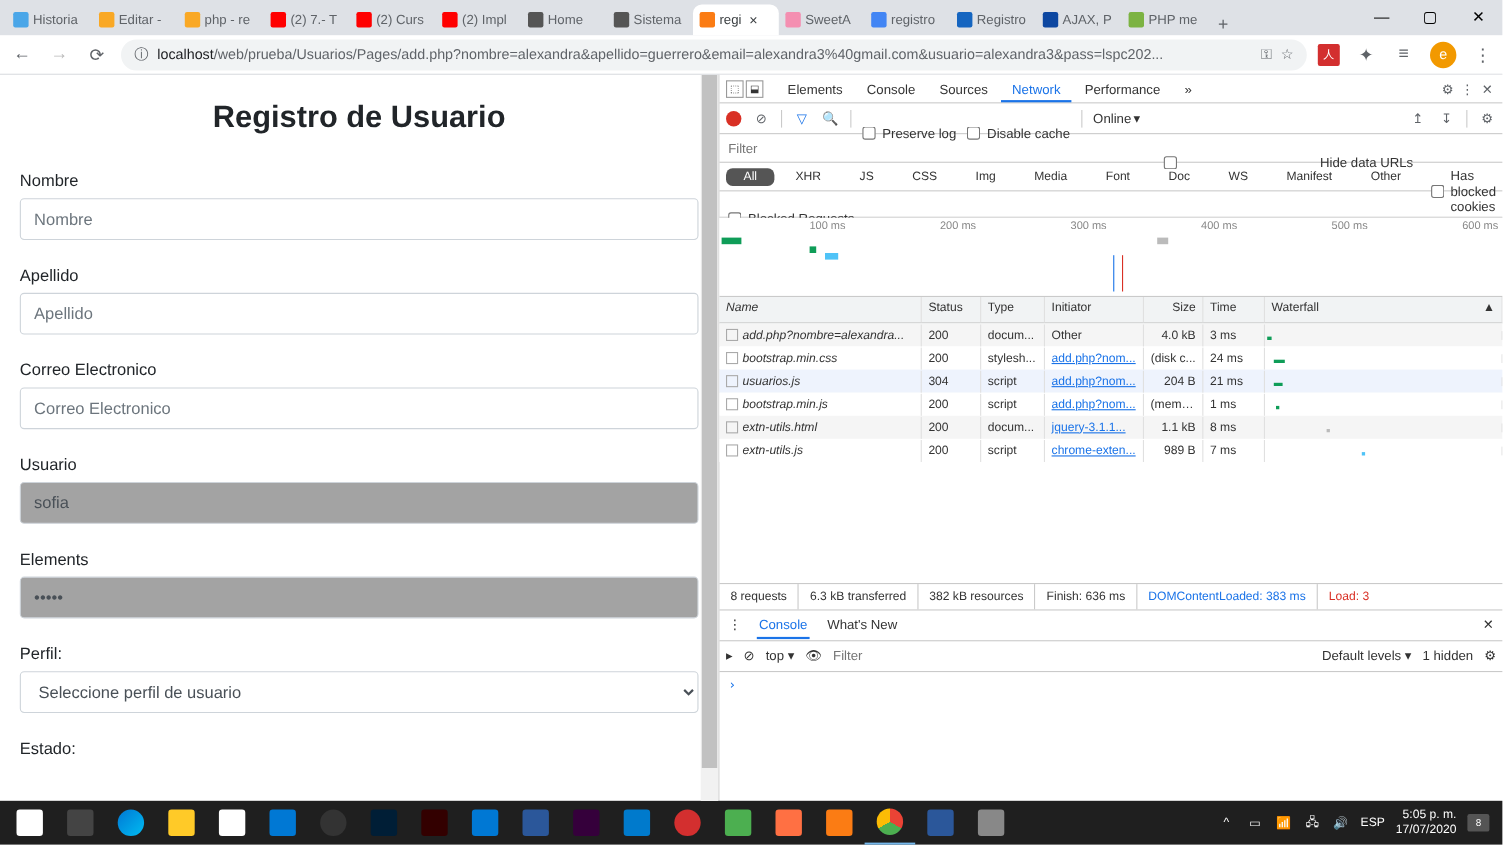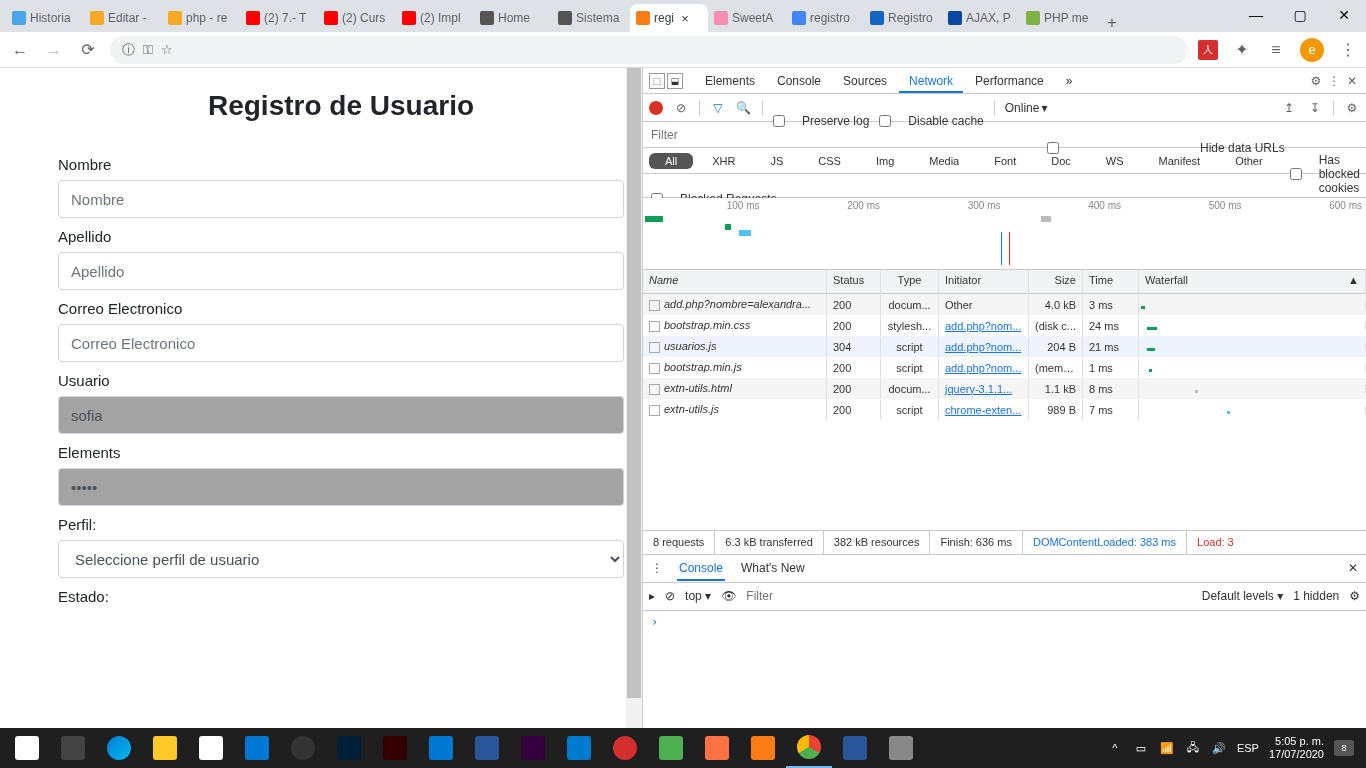--- a/index.html
+++ b/index.html
@@ -19,61 +19,61 @@
 .nav-btn { width: 24px; height: 24px; display: flex; align-items: center; justify-content: center; color: #5f6368; font-size: 16px; }
 .url-box { flex: 1; height: 28px; background: #f1f3f4; border-radius: 14px; display: flex; align-items: center; padding: 0 12px; font-size: 13px; color: #5f6368; gap: 8px; }
 .url-text { flex: 1; overflow: hidden; white-space: nowrap; }
 .url-text .host { color: #202124; }
 .addr-icons { display: flex; gap: 14px; align-items: center; }
 .addr-icon { width: 20px; height: 20px; display: flex; align-items: center; justify-content: center; color: #5f6368; }
 .profile-badge { width: 24px; height: 24px; border-radius: 50%; background: #f29900; color: #fff; display: flex; align-items: center; justify-content: center; font-size: 13px; font-weight: 500; }
 
 
 .content { display: flex; height: 660px; }
-.page { width: 756px; overflow-y: auto; position: relative; padding-left: 40px; }
+.page { width: 756px; overflow-y: auto; position: relative; }
 .page-inner { padding: 22px 18px 40px; }
 .page h1 { text-align: center; font-size: 28px; font-weight: 600; color: #212529; margin-bottom: 28px; }
-.fgroup { margin-bottom: 4px; }
+.fgroup { margin-bottom: 18px; }
 .fgroup label { display: block; font-size: 15px; color: #212529; margin-bottom: 7px; padding-top: 6px; }
 .fgroup input, .fgroup select { width: 100%; height: 38px; border: 1px solid #ced4da; border-radius: 4px; padding: 0 12px; font-size: 15px; color: #495057; background: #fff; }
 .fgroup input.filled { background: #a3a3a3; }
 .fgroup input::placeholder { color: #6c757d; }
 .scrolltrack { position: absolute; right: 0; top: 0; width: 16px; height: 100%; background: #f1f1f1; }
 .scrollthumb { position: absolute; right: 1px; top: 0; width: 14px; height: 630px; background: #c1c1c1; border-radius: 0; }
 
 
 .devtools { flex: 1; border-left: 1px solid #cacaca; display: flex; flex-direction: column; font-size: 12px; color: #333; background: #fff; }
 .dt-tabs { height: 26px; border-bottom: 1px solid #cacaca; display: flex; align-items: center; padding: 0 6px; gap: 2px; }
 .dt-dock { display: flex; gap: 2px; margin-right: 10px; }
 .dt-dock span { width: 16px; height: 16px; display: flex; align-items: center; justify-content: center; border: 1px solid #999; font-size: 9px; }
 .dt-tab { padding: 5px 10px; color: #333; cursor: pointer; }
 .dt-tab.active { color: #1a73e8; border-bottom: 2px solid #1a73e8; padding-bottom: 3px; }
 .dt-tabs .spacer { flex: 1; }
 .dt-toolbar { height: 28px; border-bottom: 1px solid #cacaca; display: flex; align-items: center; padding: 0 6px; gap: 10px; }
 .rec-dot { width: 14px; height: 14px; border-radius: 50%; background: #d93025; }
 .tool-ic { width: 16px; height: 16px; display: flex; align-items: center; justify-content: center; color: #5f6368; }
 .tool-sep { width: 1px; height: 16px; background: #cacaca; }
-.dt-check { display: flex; align-items: center; gap: 17px; font-size: 12px; color: #333; margin-top: 26px; }
+.dt-check { display: flex; align-items: center; gap: 6px; font-size: 12px; color: #333; margin-top: 26px; }
 .dt-check input { width: 12px; height: 12px; }
 .online { display: flex; align-items: center; gap: 2px; }
 .dt-filter-row { height: 26px; border-bottom: 1px solid #cacaca; display: flex; align-items: center; padding: 0 8px; gap: 12px; }
 .dt-filter-row input { border: none; outline: none; font-size: 12px; width: 260px; }
 .dt-types { height: 26px; border-bottom: 1px solid #cacaca; display: flex; align-items: center; padding: 0 6px; gap: 3px; flex-wrap: nowrap; }
 .type-pill { padding: 2px 16px; font-size: 11px; border-radius: 6px; cursor: pointer; }
 .type-pill.active { background: #555; color: #fff; }
 .dt-blocked { height: 24px; border-bottom: 1px solid #cacaca; display: flex; align-items: center; padding: 0 8px; }
 .timeline { height: 72px; border-bottom: 1px solid #cacaca; position: relative; background: #fff; }
 .tl-labels { display: flex; position: absolute; top: 2px; left: 0; right: 0; font-size: 10px; color: #888; }
 .tl-labels span { flex: 1; text-align: right; padding-right: 4px; }
 .tl-marks { position: absolute; top: 18px; bottom: 4px; left: 0; right: 0; }
 .tl-bar { position: absolute; height: 6px; background: #0f9d58; }
 .tl-vline { position: absolute; top: 16px; bottom: 0; width: 1px; }
 .net-head { height: 24px; border-bottom: 1px solid #cacaca; display: flex; background: #f1f3f4; font-size: 11px; color: #333; }
 .net-head > div, .net-row > div { border-right: 1px solid #e0e0e0; padding: 4px 6px; overflow: hidden; white-space: nowrap; text-overflow: ellipsis; }
-.col-name { width: 184px; font-style: italic; } .col-status { width: 54px; } .col-type { width: 58px; text-align: center; } .col-init { width: 90px; } .col-size { width: 54px; text-align: right; } .col-time { width: 56px; } .col-wf { flex: 1; position: relative; }
+.col-name { width: 184px; font-style: italic; } .col-status { width: 54px; } .col-type { width: 58px; } .col-init { width: 90px; } .col-size { width: 54px; text-align: right; } .col-time { width: 56px; } .col-wf { flex: 1; position: relative; }
 .net-body { flex: 0 0 auto; }
 .net-row { height: 21px; display: flex; font-size: 11px; align-items: center; }
 .net-row:nth-child(odd) { background: #f5f5f5; }
 .net-row:nth-child(even) { background: #fff; }
 .net-row.sel { background: #eef3fd; }
 .col-init a { color: #1a73e8; text-decoration: underline; }
 .file-ic { display: inline-block; width: 11px; height: 11px; border: 1px solid #aaa; margin-right: 4px; vertical-align: middle; }
 .tooltip-row { background: #fffde7; border-bottom: 1px solid #e0e0e0; padding: 4px 8px; font-size: 11px; color: #333; line-height: 1.4; }
 .wf-bar { position: absolute; height: 10px; top: 5px; background: #0f9d58; }
 .net-summary { height: 24px; border-top: 1px solid #cacaca; display: flex; align-items: center; font-size: 11px; color: #333; }
@@ -164,20 +164,21 @@
     <div>✕</div>
   </div>
 </div>
 
 <div class="addr-bar">
   <div class="nav-btn">←</div>
   <div class="nav-btn" style="color:#bbb">→</div>
   <div class="nav-btn">⟳</div>
   <div class="url-box">
     <span>ⓘ</span>
+    <span class="url-text"><span class="host">localhost</span><span>/web/prueba/Usuarios/Pages/add.php?nombre=alexandra&amp;apellido=guerrero&amp;email=alexandra3%40gmail.com&amp;usuario=alexandra3&amp;pass=lspc202...</span></span>
     <span>⚿</span>
     <span>☆</span>
   </div>
   <div class="addr-icons">
     <div class="addr-icon" style="background:#d32f2f;color:#fff;border-radius:2px;font-size:10px">人</div>
     <div class="addr-icon">✦</div>
     <div class="addr-icon">≡</div>
     <div class="profile-badge">e</div>
     <div class="addr-icon">⋮</div>
   </div>

